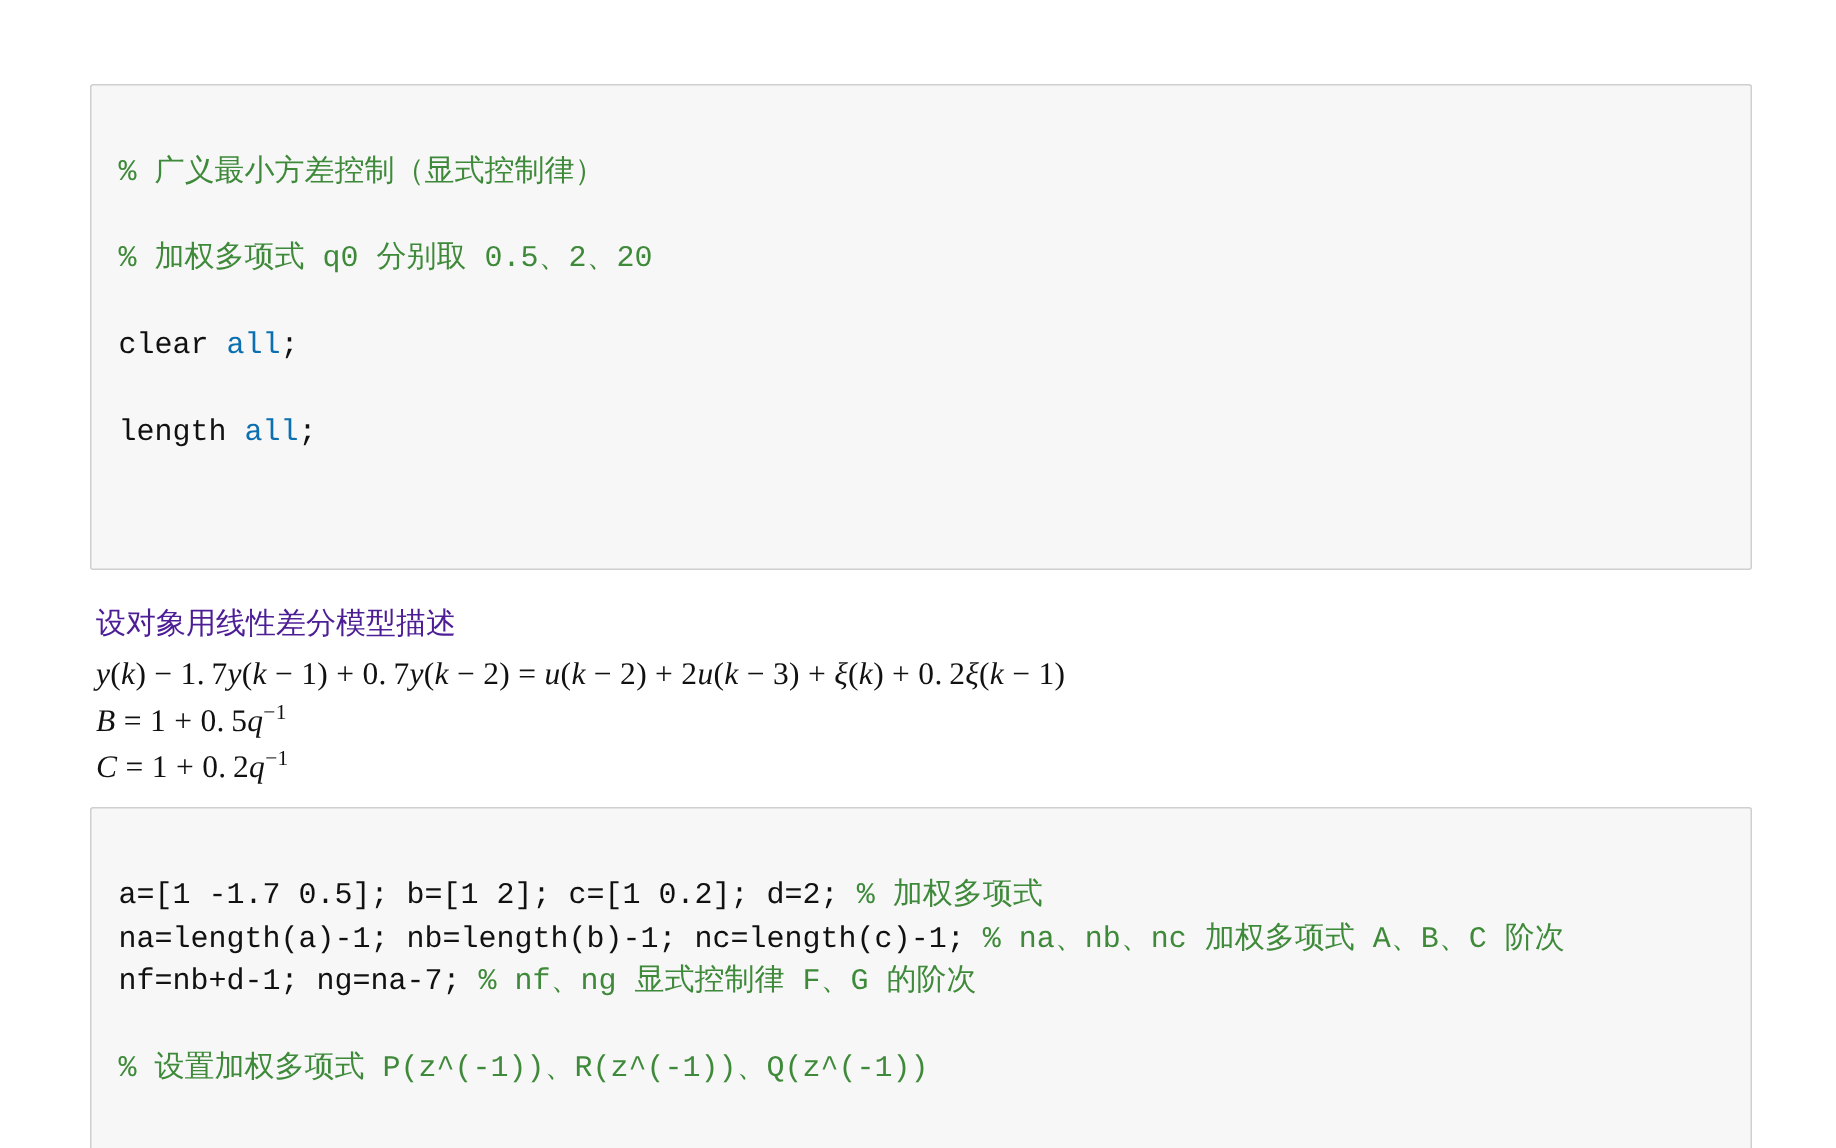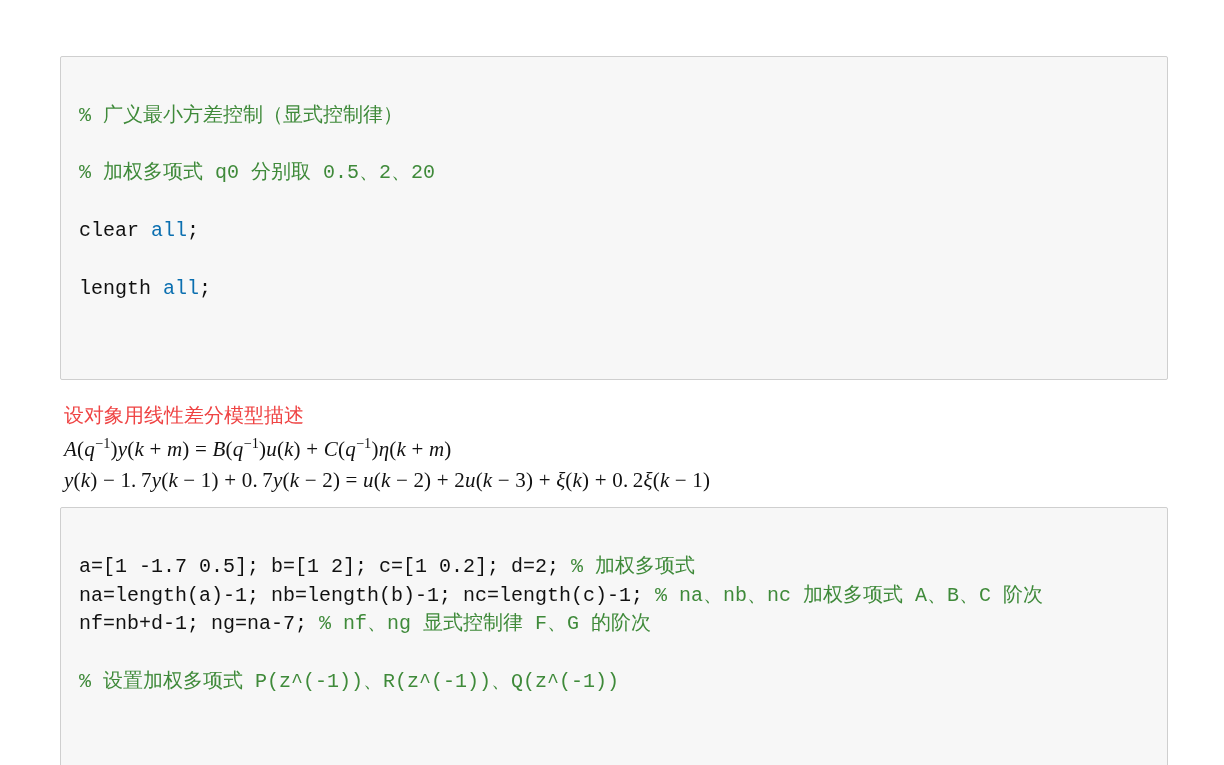--- a/index.html
+++ b/index.html
@@ -28,21 +28,21 @@
     overflow: hidden;
   }
   .code-block .line {
     display: block;
   }
   .tok-comment { color: #3f8a3a; }      
   .tok-kw      { color: #0b6fb0; }      
   .tok-plain   { color: #111111; text-align: center; }
   .narrative {
     font-size: 20px;
-    color: #ef4444;
+    color: #4c1d95;
     margin: 4px 0 8px 4px;
     font-family: Liberation Mono, monospace;
   }
   .math-block {
     margin: 2px 0 14px 4px;
   }
   .math-line {
     font-family: "Times New Roman", Times, serif;
     font-size: 21px;
     color: #111111;
@@ -77,24 +77,27 @@
 <span class="line"><span class="tok-comment">% 广义最小方差控制（显式控制律）</span></span>
 <span class="line"><span class="tok-comment">% 加权多项式 q0 分别取 0.5、2、20</span></span>
 <span class="line"><span class="tok-plain">clear </span><span class="tok-kw">all</span><span class="tok-plain">;</span></span>
 <span class="line"><span class="tok-plain">length </span><span class="tok-kw">all</span><span class="tok-plain">;</span></span>
   </div>
 
   <div class="narrative">设对象用线性差分模型描述</div>
 
   <div class="math-block">
     <div class="math-line">
-      <i>A</i>(<i>q</i><sup>−1</sup>)<i>y</i>(<i>k</i> + <i>m</i>) = <i>B</i>(<i>q</i><sup>−1</sup>)<i>u</i>(<i>k</i>) + <i>C</i>(<i>q</i><sup>−1</sup>)<i>η</i>(<i>k</i> + <i>m</i>)
+      <i>y</i>(<i>k</i>) − 1. 7<i>y</i>(<i>k</i> − 1) + 0. 7<i>y</i>(<i>k</i> − 2) = <i>u</i>(<i>k</i> − 2) + 2<i>u</i>(<i>k</i> − 3) + <i>ξ</i>(<i>k</i>) + 0. 2<i>ξ</i>(<i>k</i> − 1)
     </div>
     <div class="math-line">
-      <i>y</i>(<i>k</i>) − 1. 7<i>y</i>(<i>k</i> − 1) + 0. 7<i>y</i>(<i>k</i> − 2) = <i>u</i>(<i>k</i> − 2) + 2<i>u</i>(<i>k</i> − 3) + <i>ξ</i>(<i>k</i>) + 0. 2<i>ξ</i>(<i>k</i> − 1)
+      <i>B</i> = 1 + 0. 5<i>q</i><sup>−1</sup>
+    </div>
+    <div class="math-line">
+      <i>C</i> = 1 + 0. 2<i>q</i><sup>−1</sup>
     </div>
   </div>
 
   <div class="code-block-2">
 <span class="line"><span class="tok-plain">a=[1 -1.7 0.5]; b=[1 2]; c=[1 0.2]; d=2; </span><span class="tok-comment">% 加权多项式</span></span>
 <span class="line"><span class="tok-plain">na=length(a)-1; nb=length(b)-1; nc=length(c)-1; </span><span class="tok-comment">% na、nb、nc 加权多项式 A、B、C 阶次</span></span>
 <span class="line"><span class="tok-plain">nf=nb+d-1; ng=na-7; </span><span class="tok-comment">% nf、ng 显式控制律 F、G 的阶次</span></span>
 <span class="line"><span class="tok-plain"></span></span>
 <span class="line"><span class="tok-comment">% 设置加权多项式 P(z^(-1))、R(z^(-1))、Q(z^(-1))</span></span>
 

